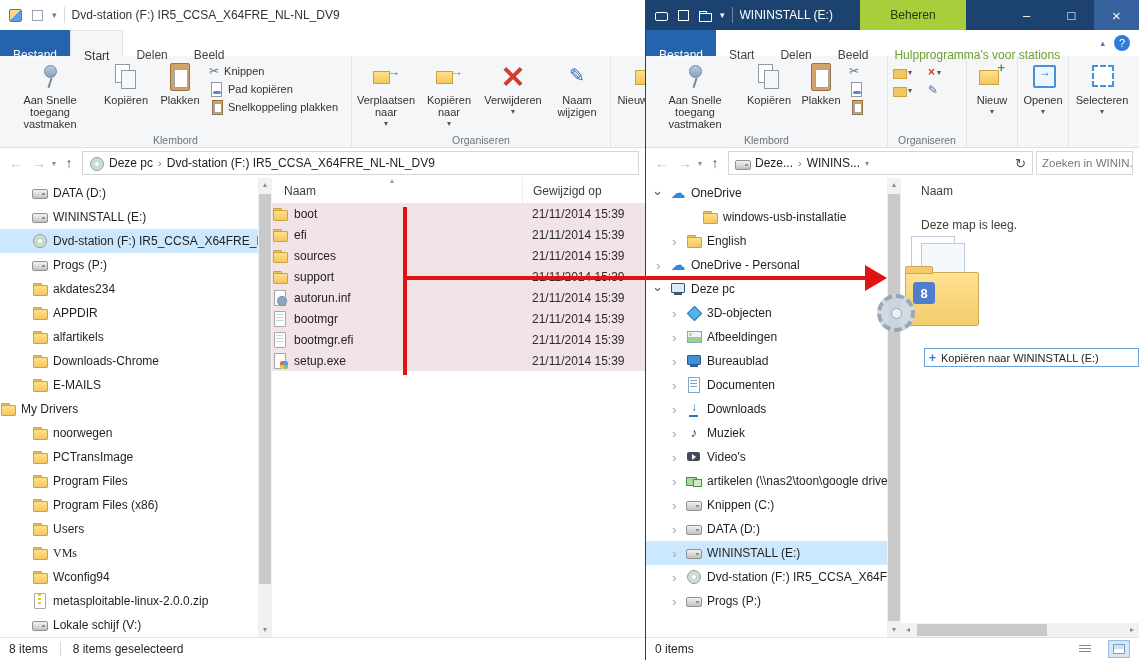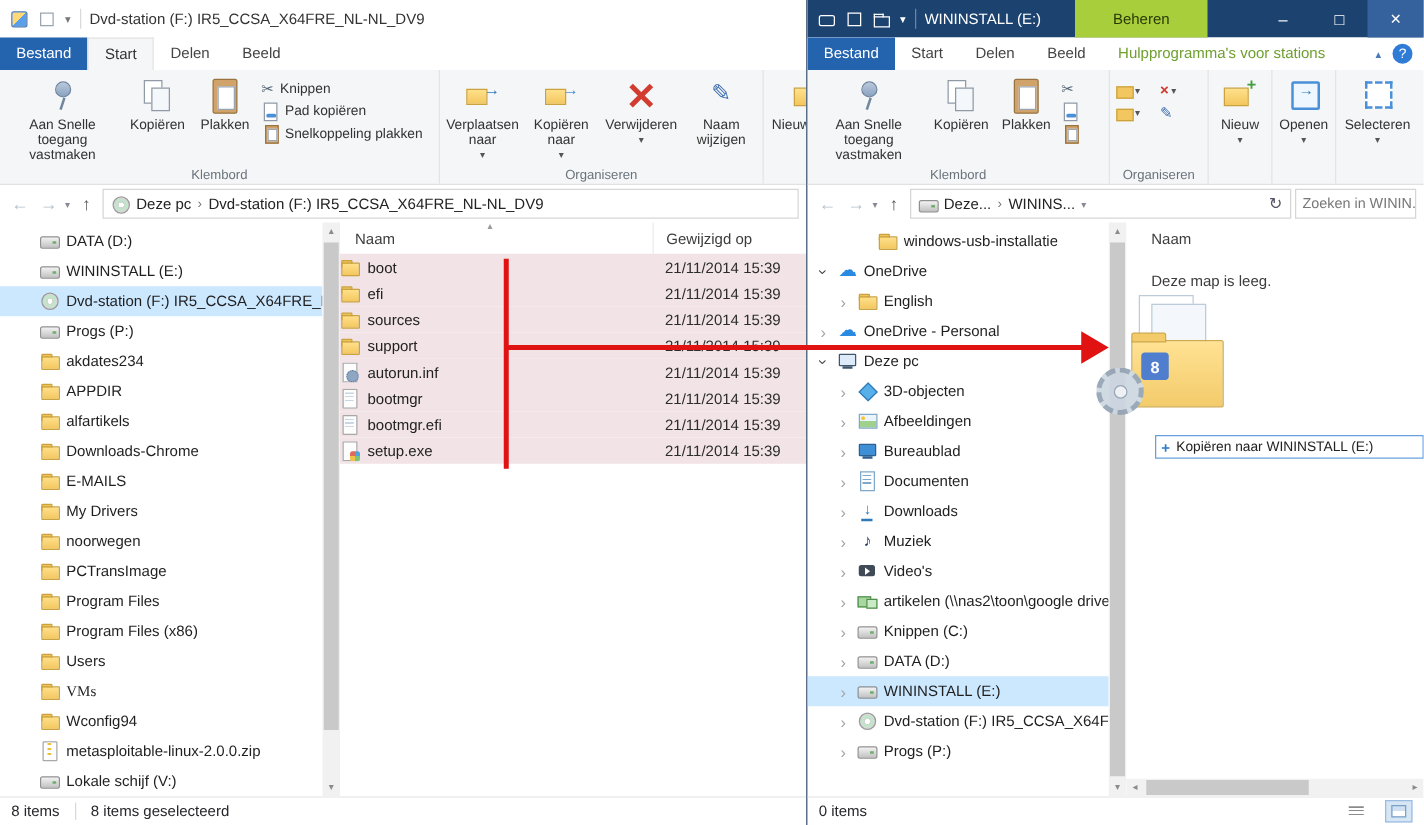--- a/index.html
+++ b/index.html
@@ -30,21 +30,21 @@
 
   .manage-tab { margin-left:auto; height:30px; width:106px; display:flex; align-items:center; justify-content:center;
     background:var(--manage-green); color:#273a06; font-size:12px; }
   .tb-gap { width:24px; height:30px; }
   .wctrls { display:flex; height:30px; }
   .wbtn { width:45px; display:flex; align-items:center; justify-content:center; color:#fff; font-size:13px; }
   .wbtn.close { background:#35619c; font-size:15px; }
 
   
   .tabs { height:26px; display:flex; align-items:stretch; background:#fff; font-size:12px; }
-  .tab { padding:5px 13px 4px; color:#444; white-space:nowrap; }
+  .tab { padding:18px 13px 4px; color:#444; white-space:nowrap; }
   .tab.file { background:var(--file-tab-blue); color:#fff; }
   .tab.active { background:#f5f6f7; border:1px solid #e3e4e5; border-bottom:none; color:#333; }
   .tab.tools { color:var(--tools-text); }
   .tr-icons { margin-left:auto; display:flex; align-items:center; gap:9px; padding-right:9px; }
   .collapse-caret { color:#4a79b8; font-size:9px; }
   .help-circle { width:16px; height:16px; border-radius:50%; background:#2f7cd6; color:#fff; font-size:11px;
     display:flex; align-items:center; justify-content:center; }
 
   
   .ribbon { height:92px; background:#f5f6f7; border-bottom:1px solid #e0e1e2; display:flex; overflow:hidden; }
@@ -340,21 +340,21 @@
           <span class="tlabel">alfartikels</span>
         </div>
         <div class="tree-row" style="padding-left: 32px;">
           <span class="ico ico-folder"></span>
           <span class="tlabel">Downloads-Chrome</span>
         </div>
         <div class="tree-row" style="padding-left: 32px;">
           <span class="ico ico-folder"></span>
           <span class="tlabel">E-MAILS</span>
         </div>
-        <div class="tree-row" style="padding-left: 32px;">
+        <div class="tree-row" style="">
           <span class="ico ico-folder"></span>
           <span class="tlabel">My Drivers</span>
         </div>
         <div class="tree-row" style="padding-left: 32px;">
           <span class="ico ico-folder"></span>
           <span class="tlabel">noorwegen</span>
         </div>
         <div class="tree-row" style="padding-left: 32px;">
           <span class="ico ico-folder"></span>
           <span class="tlabel">PCTransImage</span>
@@ -590,29 +590,29 @@
       <span class="refresh">↻</span>
     </div>
     <div class="search-box">
       <span>Zoeken in WININ...</span>
 
     </div>
   </div>
 
   <div class="content">
     <div class="nav-pane" id="right-tree">
-        <div class="tree-row" style="padding-left: 38px;">
-          <span class="chev"></span>
-          <span class="ico ico-folder"></span>
-          <span class="tlabel">windows-usb-installatie</span>
-        </div>
         <div class="tree-row" style="padding-left: 6px;">
           <span class="chev open">›</span>
           <span class="ico ico-cloud"></span>
           <span class="tlabel">OneDrive</span>
+        </div>
+        <div class="tree-row" style="padding-left: 38px;">
+          <span class="chev"></span>
+          <span class="ico ico-folder"></span>
+          <span class="tlabel">windows-usb-installatie</span>
         </div>
         <div class="tree-row" style="padding-left: 22px;">
           <span class="chev">›</span>
           <span class="ico ico-folder"></span>
           <span class="tlabel">English</span>
         </div>
         <div class="tree-row" style="padding-left: 6px;">
           <span class="chev">›</span>
           <span class="ico ico-cloud"></span>
           <span class="tlabel">OneDrive - Personal</span>

